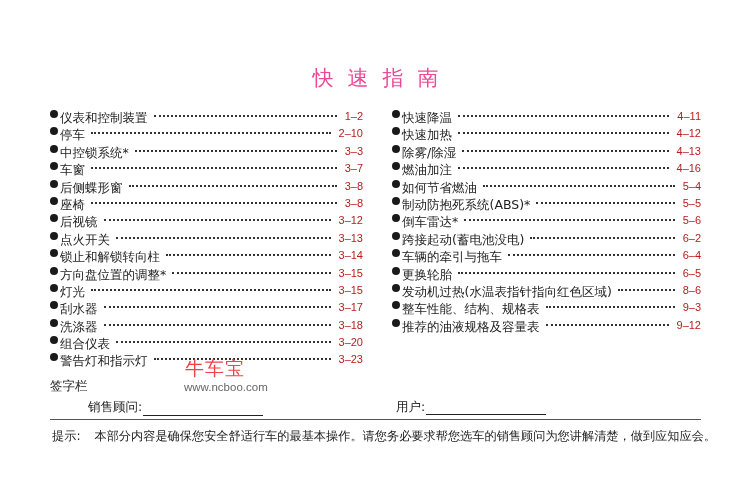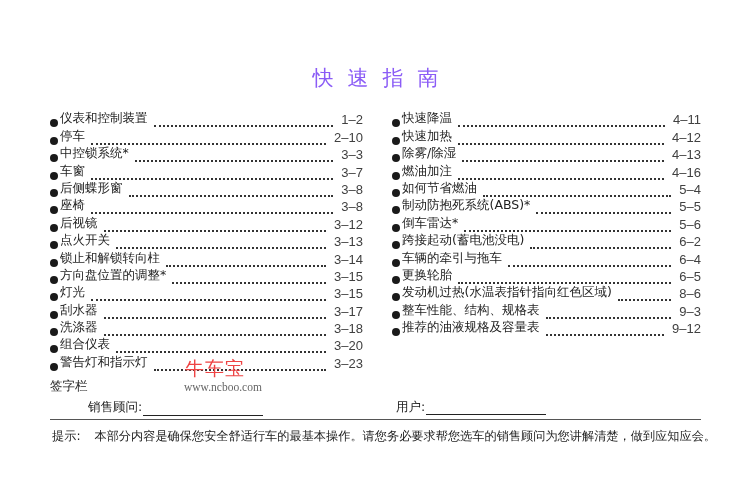--- a/index.html
+++ b/index.html
@@ -18,32 +18,32 @@
     .title {
       position: absolute;
       left: 0;
       width: 751px;
       top: 64px;
       text-align: center;
       font-size: 21px;
       letter-spacing: 14px;
       padding-left: 14px;
       box-sizing: border-box;
-      color: #8b5cf6;
+      color: #ec4899;
       font-weight: normal;
     }
     .col {
       position: absolute;
       top: 110px;
     }
     .col.left { left: 50px; width: 313px; }
     .col.right { left: 392px; width: 309px; }
     .row {
       display: flex;
-      align-items: flex-end;
+      align-items: flex-start;
       height: 17.4px;
       font-size: 12.5px;
       white-space: nowrap;
       color: #1d1d1d;
     }
     .bullet {
       display: inline-block;
       width: 8px;
       height: 8px;
       border-radius: 50%;
@@ -59,39 +59,39 @@
       flex: 1 1 auto;
       height: 1px;
       border-bottom: 2px dotted #333;
       margin-top: 4px;
       margin-right: 8px;
       min-width: 10px;
     }
     .page {
       flex: 0 0 auto;
       font-family: "Liberation Sans", sans-serif;
-      font-size: 13px;
-      color: #404040;
+      font-size: 11px;
+      color: #b91c1c;
       text-align: right;
     }
     .watermark-cn {
       position: absolute;
       left: 185px;
       top: 356px;
       font-size: 19px;
       color: #ef4444;
       letter-spacing: 1px;
     }
     .watermark-url {
       position: absolute;
       left: 184px;
       top: 381px;
       font-size: 11.5px;
       color: #666;
-      font-family: Liberation Serif, serif;
+      font-family: Liberation Sans, sans-serif;
     }
     .sign-title {
       position: absolute;
       left: 50px;
       top: 378px;
       font-size: 12.5px;
       color: #1d1d1d;
     }
     .sign-field {
       position: absolute;

